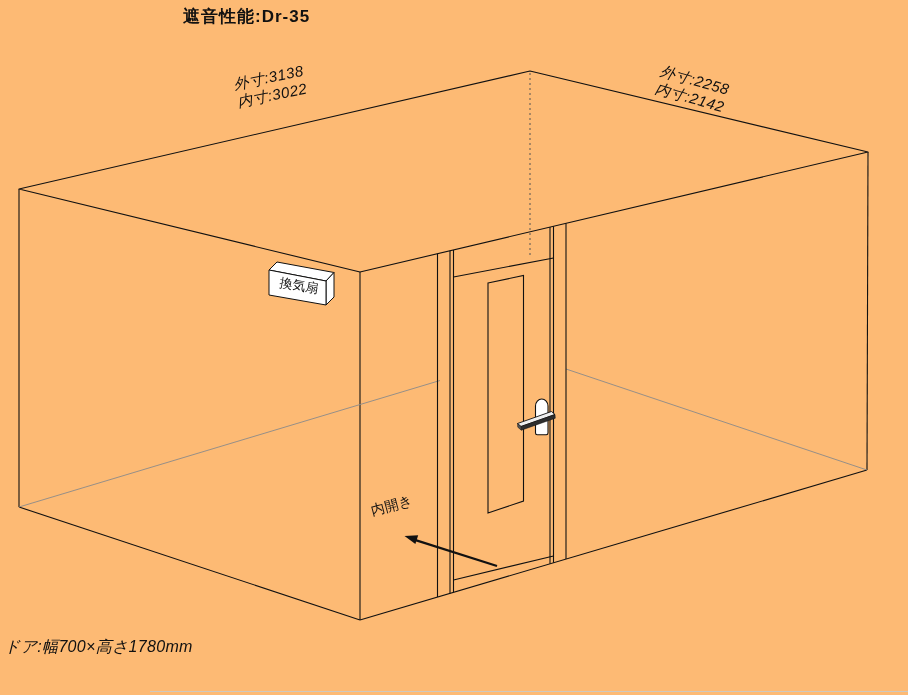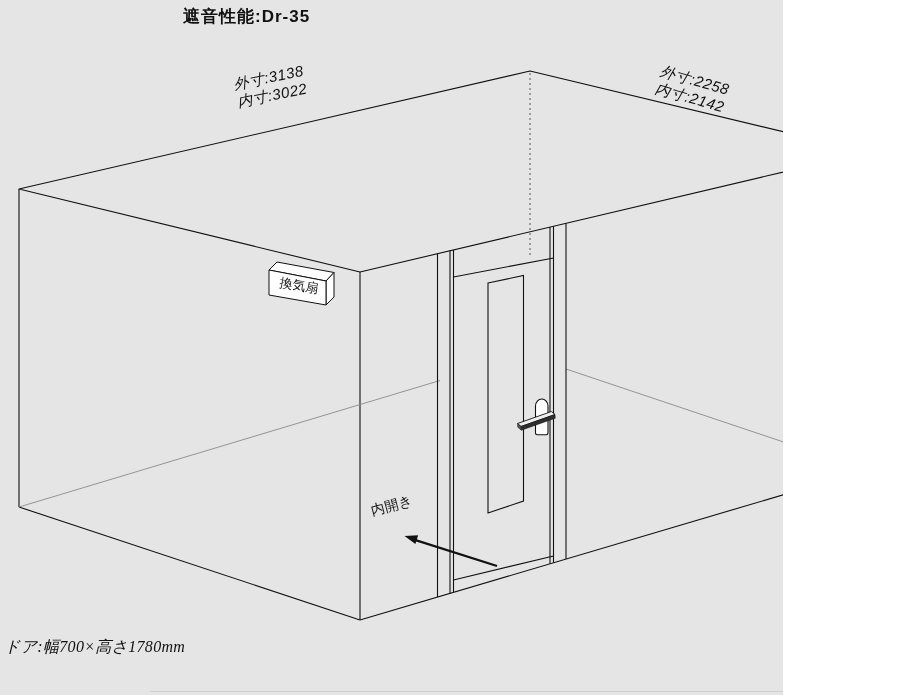--- a/index.html
+++ b/index.html
@@ -1,28 +1,28 @@
 <!DOCTYPE html>
 <html><head>
 <meta charset="utf-8">
 <style>
   html,body{margin:0;padding:0;background:#ffffff;}
   body{font-family:"Liberation Sans","DejaVu Sans",sans-serif;}
-  .stage{position:relative;width:783px;height:695px;background:#e5e5e5;overflow:hidden;}
+  .stage{position:relative;width:908px;height:695px;background:#fdba74;overflow:hidden;}
   svg{position:absolute;left:0;top:0;}
   .lbl{position:absolute;color:#111;white-space:nowrap;}
   .title{left:183px;top:5px;font-size:17px;font-weight:bold;letter-spacing:1px;}
   .dim{font-size:15px;font-style:italic;line-height:1.2;letter-spacing:0.5px;}
   .dim-front{left:232px;top:76px;transform:rotate(-11.5deg);transform-origin:left top;}
   .dim-side{left:663px;top:62px;transform:rotate(16deg);transform-origin:left top;}
   .vent-lbl{left:271px;top:277px;width:56px;text-align:center;font-size:13px;
             transform:rotate(9.5deg);transform-origin:center;}
   .swing-lbl{left:369px;top:503px;font-size:14px;transform:rotate(-15deg);transform-origin:left top;}
   .note{font-size:16px;font-style:italic;letter-spacing:0.3px;}
-  .note1{left:4px;top:637px;font-family:Liberation Serif, serif;}
+  .note1{left:4px;top:637px;}
   .note2{left:4px;top:660px;}
 </style>
 </head>
 <body>
 
 <div class="stage">
 
   <svg width="908" height="695" viewBox="0 0 908 695">
 
     <g fill="none" stroke="#111" stroke-width="1.1" stroke-linejoin="round">

